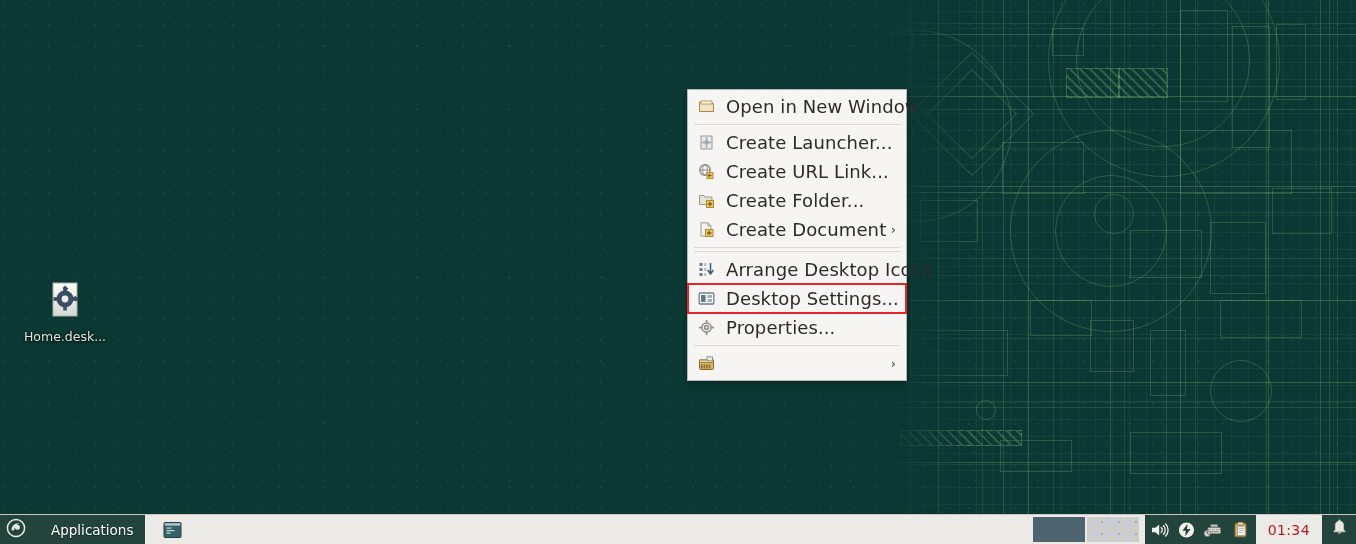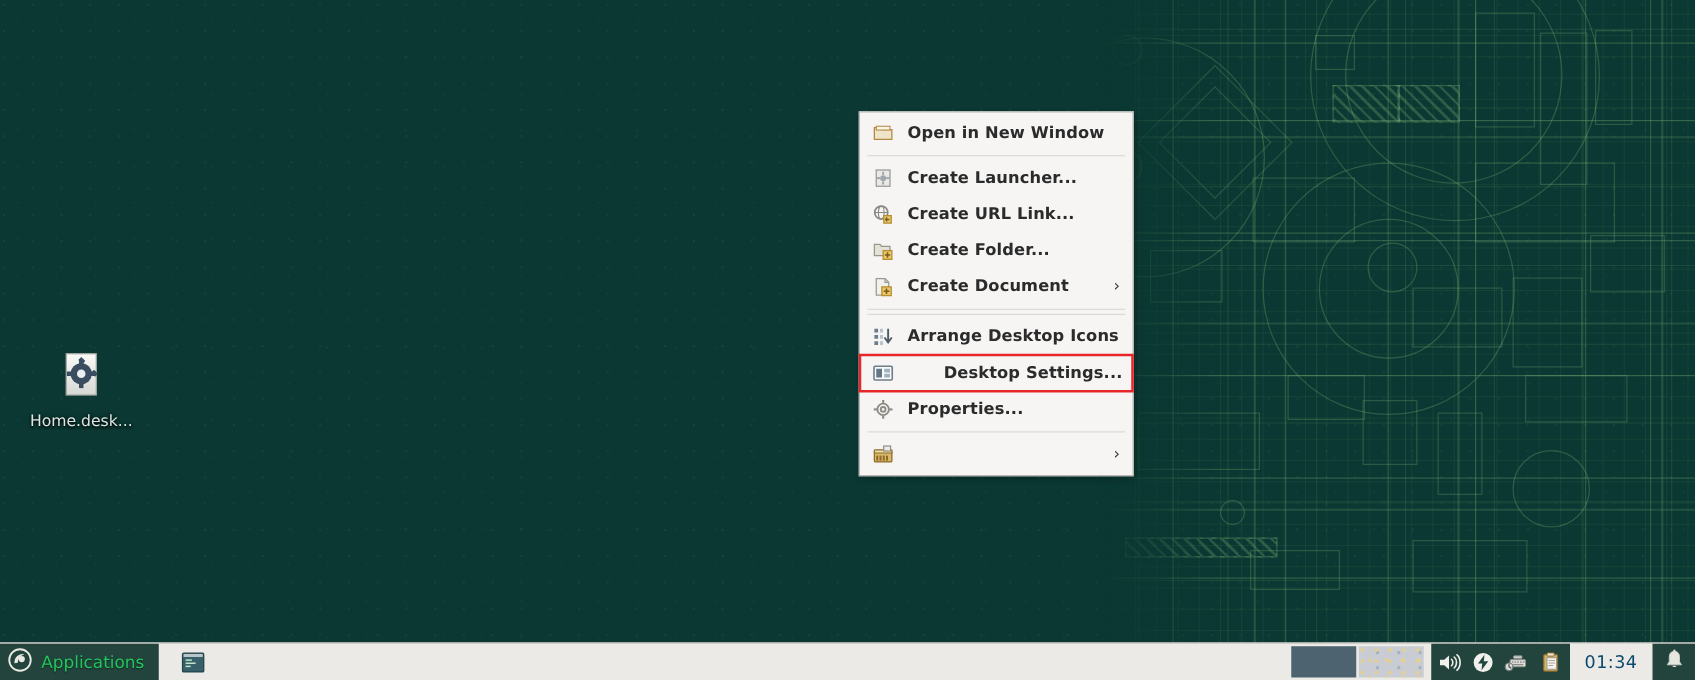--- a/index.html
+++ b/index.html
@@ -149,23 +149,22 @@
     width: 18px;
     height: 18px;
     margin-right: 11px;
     flex: 0 0 18px;
     display: flex;
     align-items: center;
     justify-content: center;
   }
   .menu-item .mi-label {
     flex: 1 1 auto;
-    font-size: 13px;
+    font-size: 18px;
     letter-spacing: 0.1px;
-    font-weight: bold;
   }
   .menu-item.disabled .mi-label { color: #a3a19e; }
   .menu-item.disabled .mi-icon { opacity: 0.45; }
   .menu-item .mi-arrow {
     flex: 0 0 auto;
     color: #3a3a3a;
     font-size: 13px;
     line-height: 1;
     padding-right: 2px;
   }
@@ -190,24 +189,24 @@
     height: 29px;
     background: #eceae6;
     display: flex;
     align-items: stretch;
     border-top: 1px solid #c9c6c1;
     font-size: 13px;
   }
   #app-menu-button {
     display: flex;
     align-items: center;
-    gap: 7px;
+    gap: 25px;
     padding: 0 12px 0 6px;
     background: #22443c;
-    color: #22c55e;
+    color: #ffffff;
     cursor: default;
   }
   #app-menu-button .am-label {
     font-size: 13.5px;
     text-shadow: 0 1px 1px rgba(0,0,0,0.5);
   }
   #tasklist {
     flex: 1 1 auto;
     display: flex;
     align-items: center;
@@ -255,21 +254,21 @@
     display: flex;
     align-items: center;
     justify-content: center;
     cursor: default;
   }
   #clock {
     display: flex;
     align-items: center;
     padding: 0 12px;
     font-size: 14px;
-    color: #0c4a6e;
+    color: #b91c1c;
     background: #eceae6;
     letter-spacing: 0.4px;
     cursor: default;
   }
   #notify-button {
     display: flex;
     align-items: center;
     justify-content: center;
     width: 34px;
     background: #22443c;

